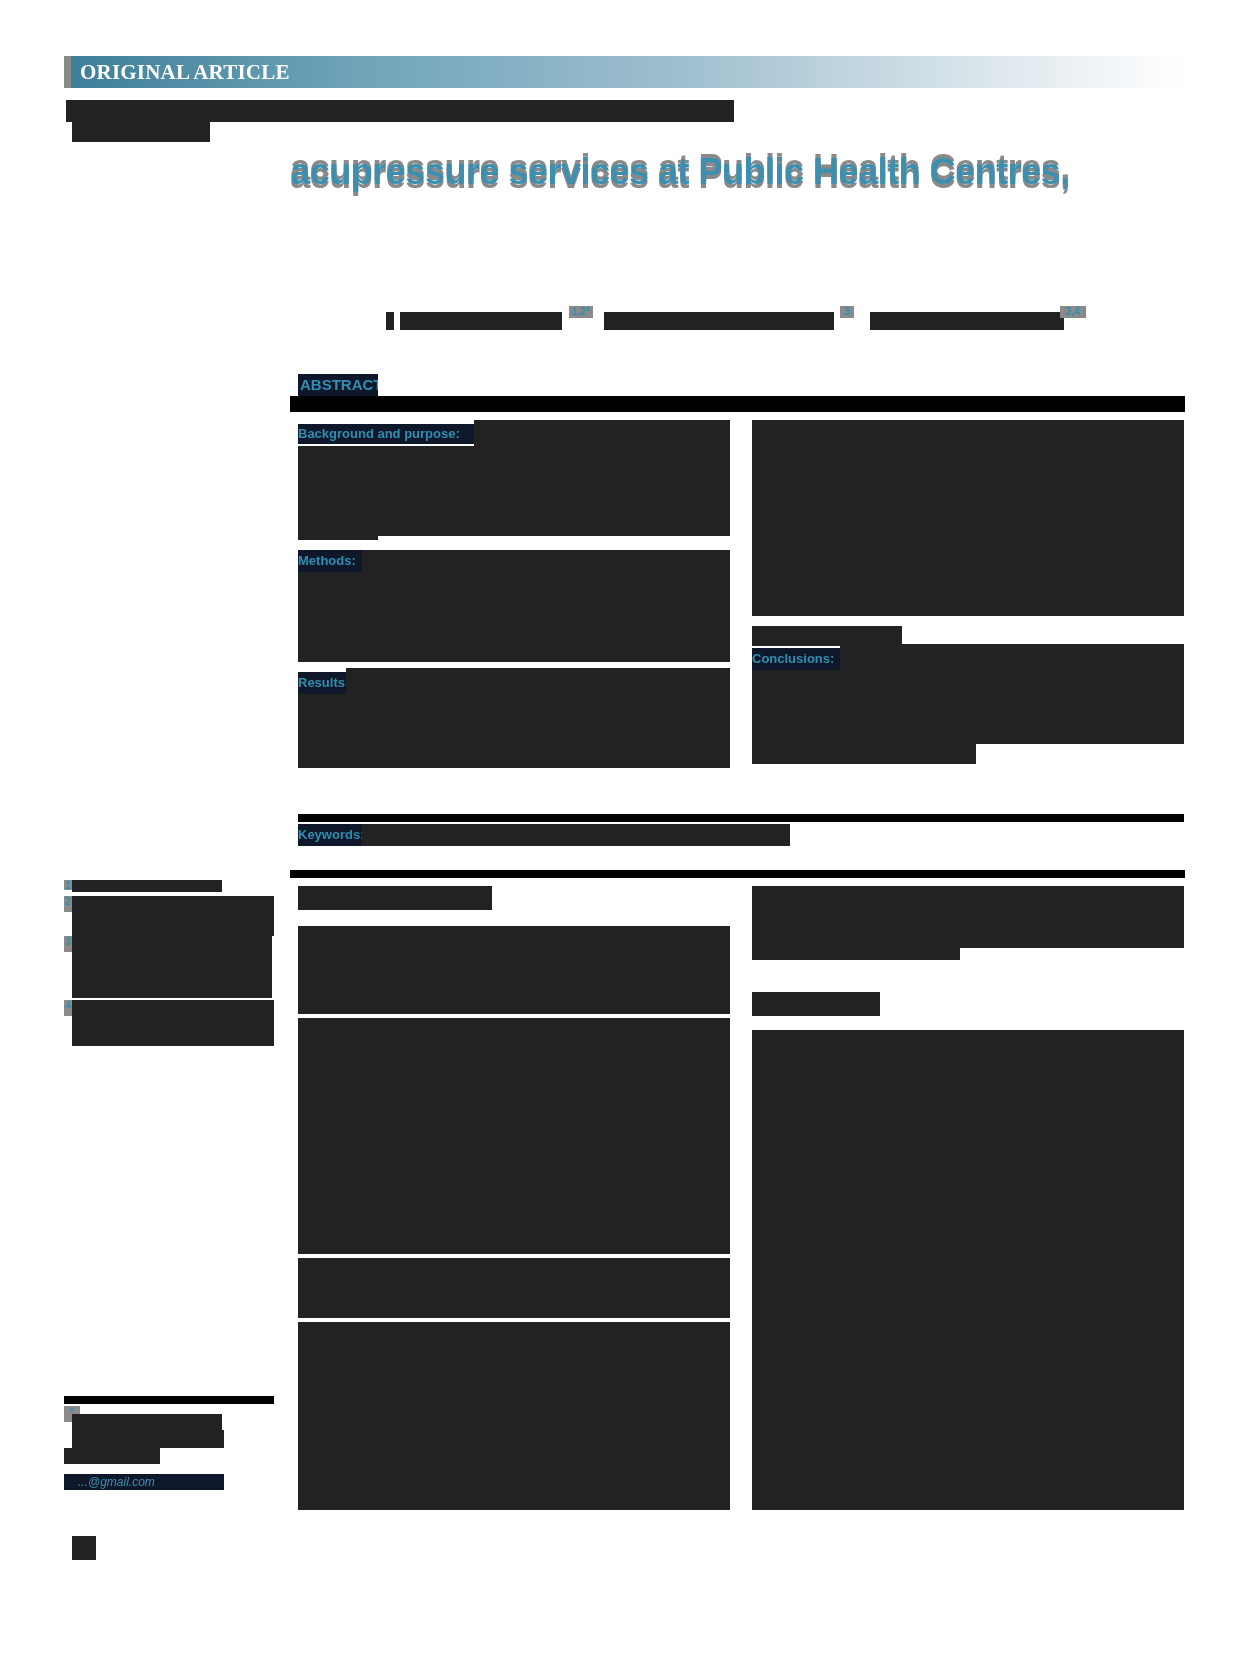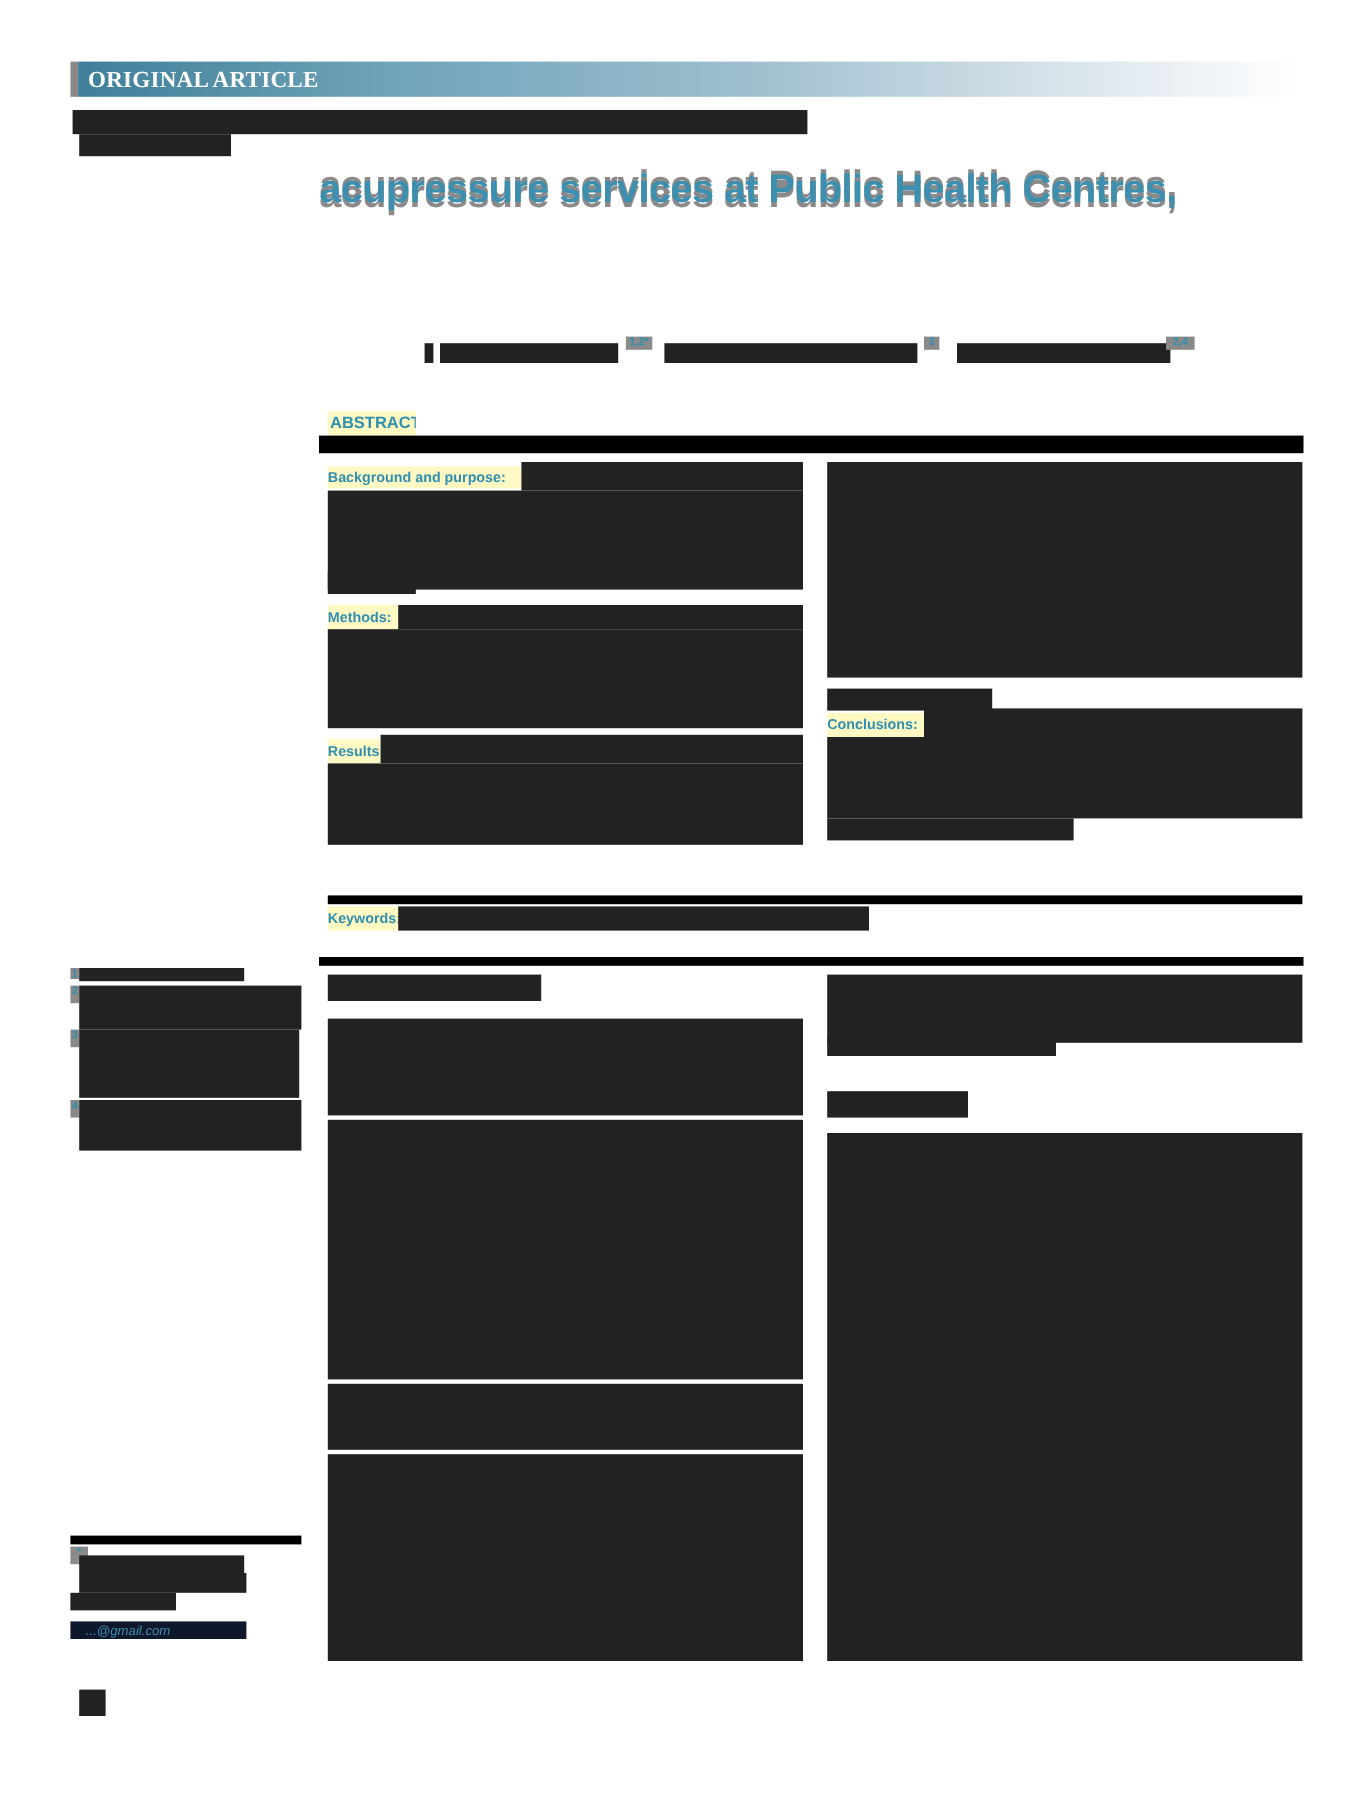--- a/index.html
+++ b/index.html
@@ -13,21 +13,21 @@
     text-align: right;
   }
   .banner span {
     position: absolute; left: 9px; top: 4px;
     font-family: "Liberation Serif", serif; font-weight: bold; font-size: 21px; color: #ffffff;
     letter-spacing: 0.2px;
   }
 
   .redact { position: absolute; background: #222222; }
   .blk { position: absolute; background: #000000; }
-  .hl { position: absolute; background: #fef9c3; color: #2f8fb0; font-weight: bold; white-space: nowrap; overflow: hidden; }
+  .hl { position: absolute; background: #0f172a; color: #2f8fb0; font-weight: bold; white-space: nowrap; overflow: hidden; }
 
   .title {
     position: absolute; left: 290px; top: 152px; width: 780px;
     text-align: center; color: #3d8fb0; font-weight: bold; font-size: 36px; line-height: 40px;
     letter-spacing: -0.5px;
     text-shadow: 0 -4px 0 #8a8a8a, 0 4px 0 #8a8a8a;
   }
 
   .email {
     position: absolute; left: 64px; top: 1474px; width: 160px; height: 16px;

